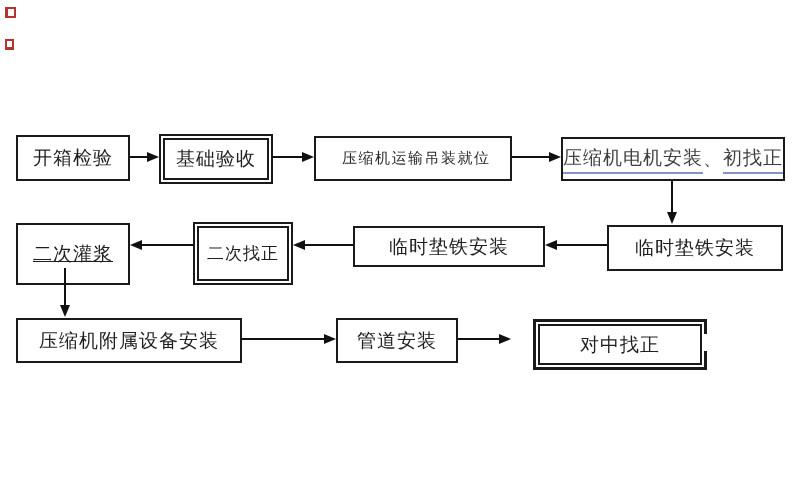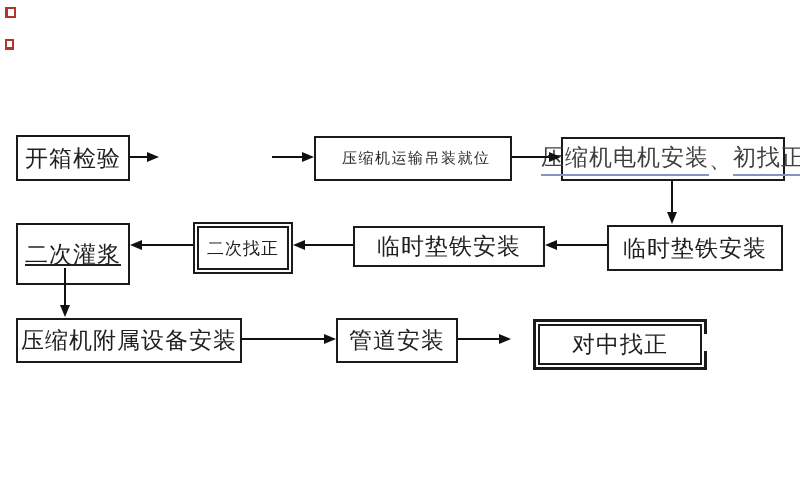--- a/index.html
+++ b/index.html
@@ -7,38 +7,38 @@
     width:800px;height:500px;background:#ffffff;position:relative;overflow:hidden;
     font-family:"Liberation Sans", sans-serif;
   }
   .stage{position:absolute;left:0;top:0;width:800px;height:500px;}
 
   
   .node{
     position:absolute;box-sizing:border-box;background:#ffffff;
     border:2px solid #1a1a1a;
     display:flex;align-items:center;justify-content:center;
-    font-size:23px;color:#1f1f1f;letter-spacing:1px;white-space:nowrap;
+    font-size:19px;color:#1f1f1f;letter-spacing:1px;white-space:nowrap;
   }
   .node.dbl{padding:2px;}
   .node .inner{
     box-sizing:border-box;width:100%;height:100%;
     border:2px solid #1a1a1a;
     display:flex;align-items:center;justify-content:center;
   }
 
   
   .n0{left:16px;top:135px;width:114px;height:46px;}
   .n1{left:159px;top:134px;width:114px;height:50px;}
   .n2{left:314px;top:136px;width:198px;height:45px;font-size:15px;
       justify-content:flex-start;padding-left:26px;color:#2a2a2a;letter-spacing:1.5px;}
   .n3{left:561px;top:137px;width:224px;height:44px;color:#3f3f3f;}
   .n4{left:607px;top:225px;width:176px;height:46px;}
   .n5{left:353px;top:226px;width:192px;height:41px;}
-  .n6{left:193px;top:222px;width:100px;height:52px;font-size:17px;}
+  .n6{left:193px;top:222px;width:100px;height:63px;font-size:17px;}
   .n7{left:16px;top:223px;width:114px;height:62px;text-decoration:underline;}
   .n8{left:16px;top:318px;width:226px;height:45px;}
   .n9{left:336px;top:318px;width:122px;height:45px;}
   .n10{left:511px;top:319px;width:174px;height:51px;border-width:3px;margin-left:22px;}
 
   
   .seg{display:inline-block;}
   .seg.ul{border-bottom:2px solid #8293c7;padding-bottom:1px;}
 
   
@@ -63,20 +63,25 @@
 
 <div class="stage">
 
   <div class="redmark rm1"></div>
   <div class="redmark rm2"></div>
 
   <div class="node n0">
     <span>开箱检验</span>
   </div>
 
+  <div class="node dbl n1">
+    <div class="inner">
+      <span>基础验收</span>
+    </div>
+  </div>
 
   <div class="node n2">
     <span>压缩机运输吊装就位</span>
   </div>
 
   <div class="node n3">
     <span class="seg ul">压缩机电机安装</span>
     <span class="seg">、</span>
     <span class="seg ul">初找正</span>
   </div>

